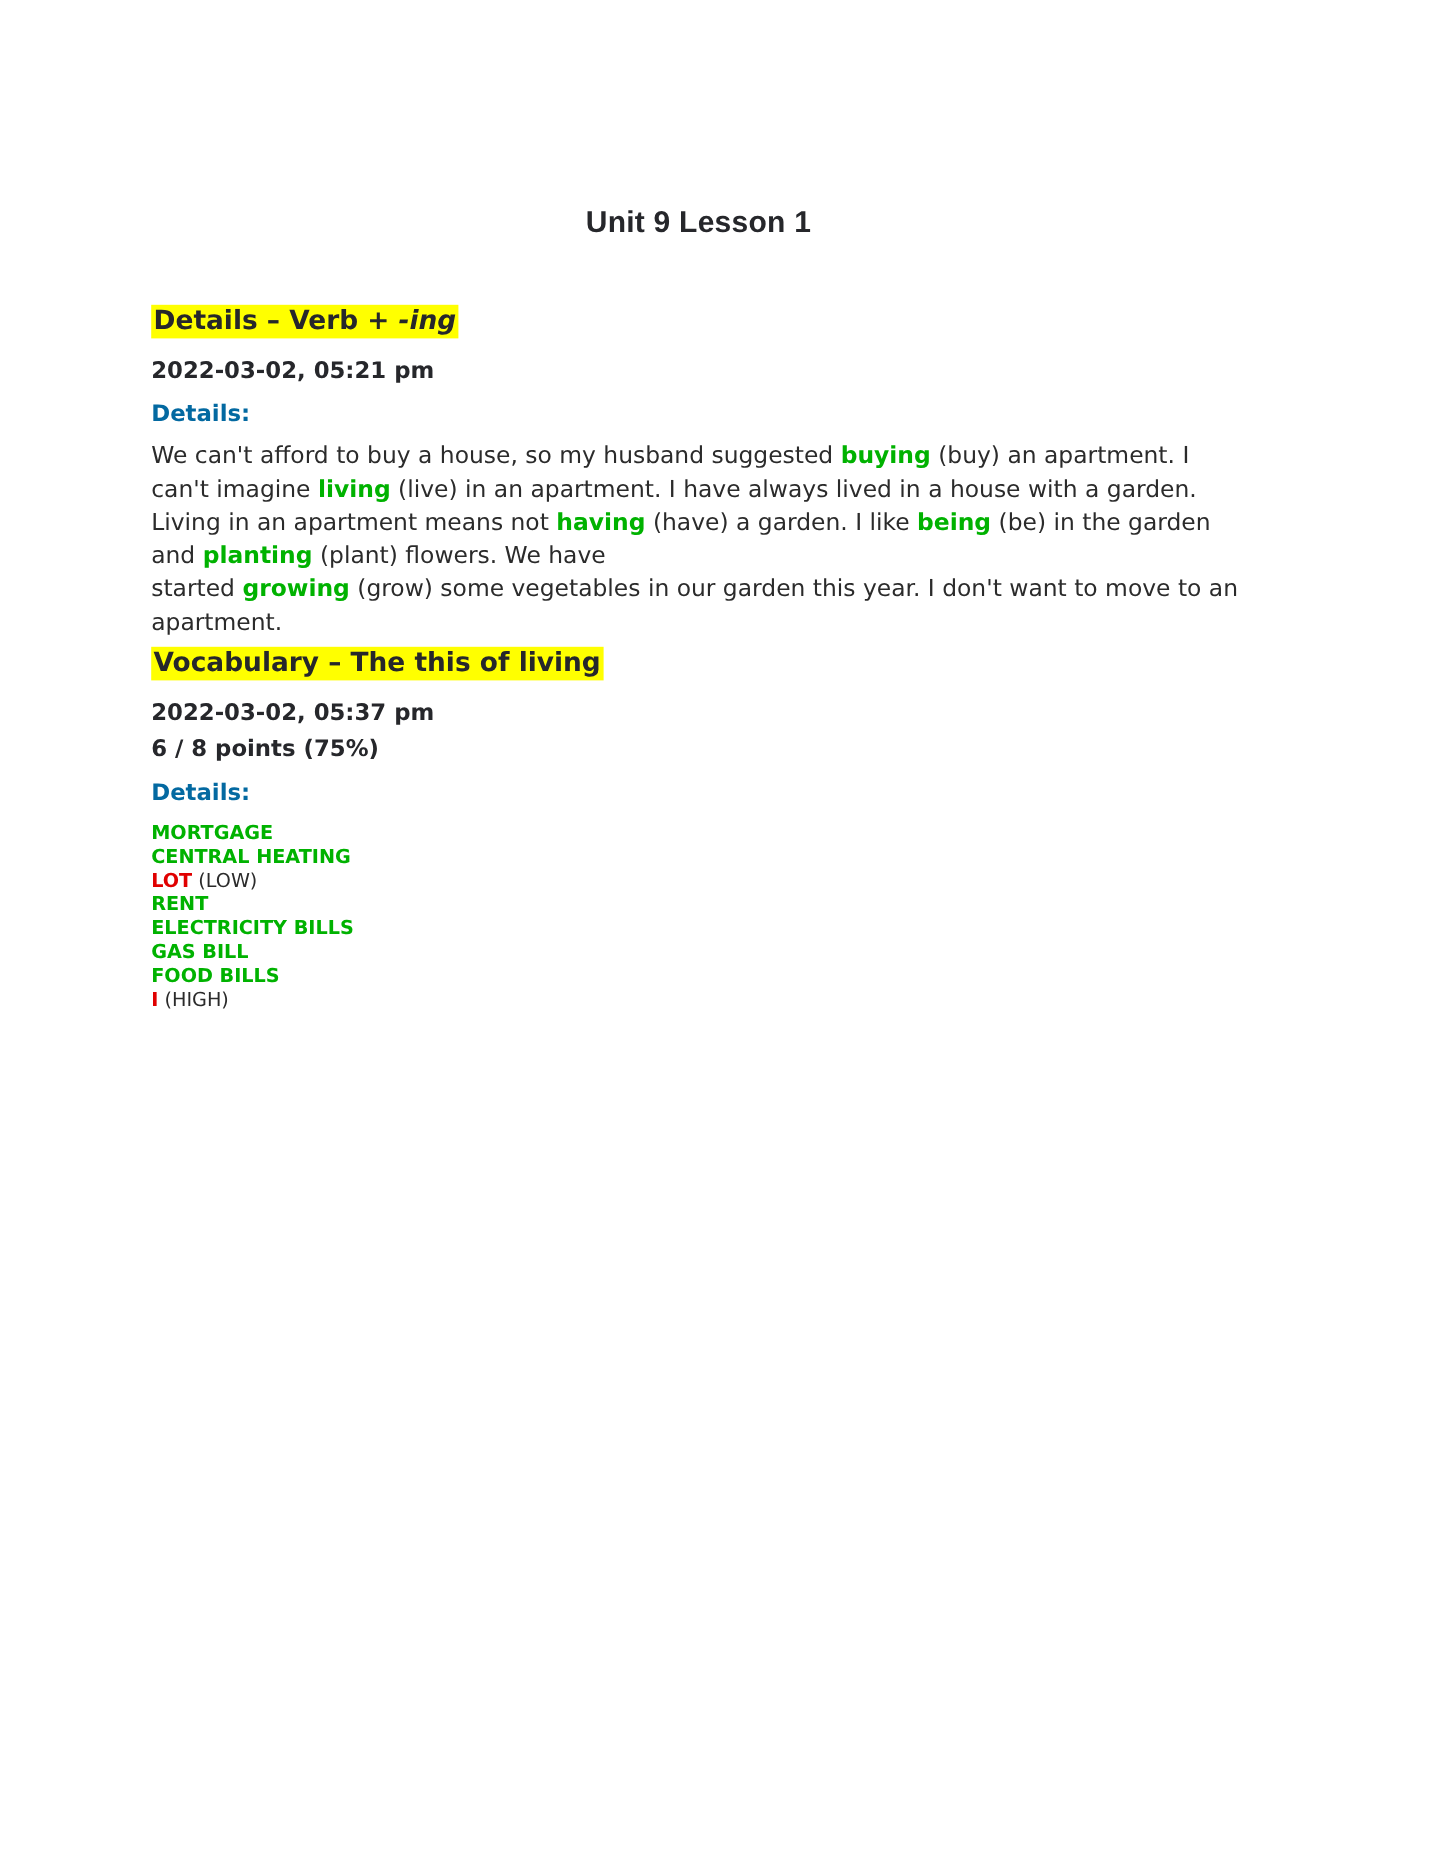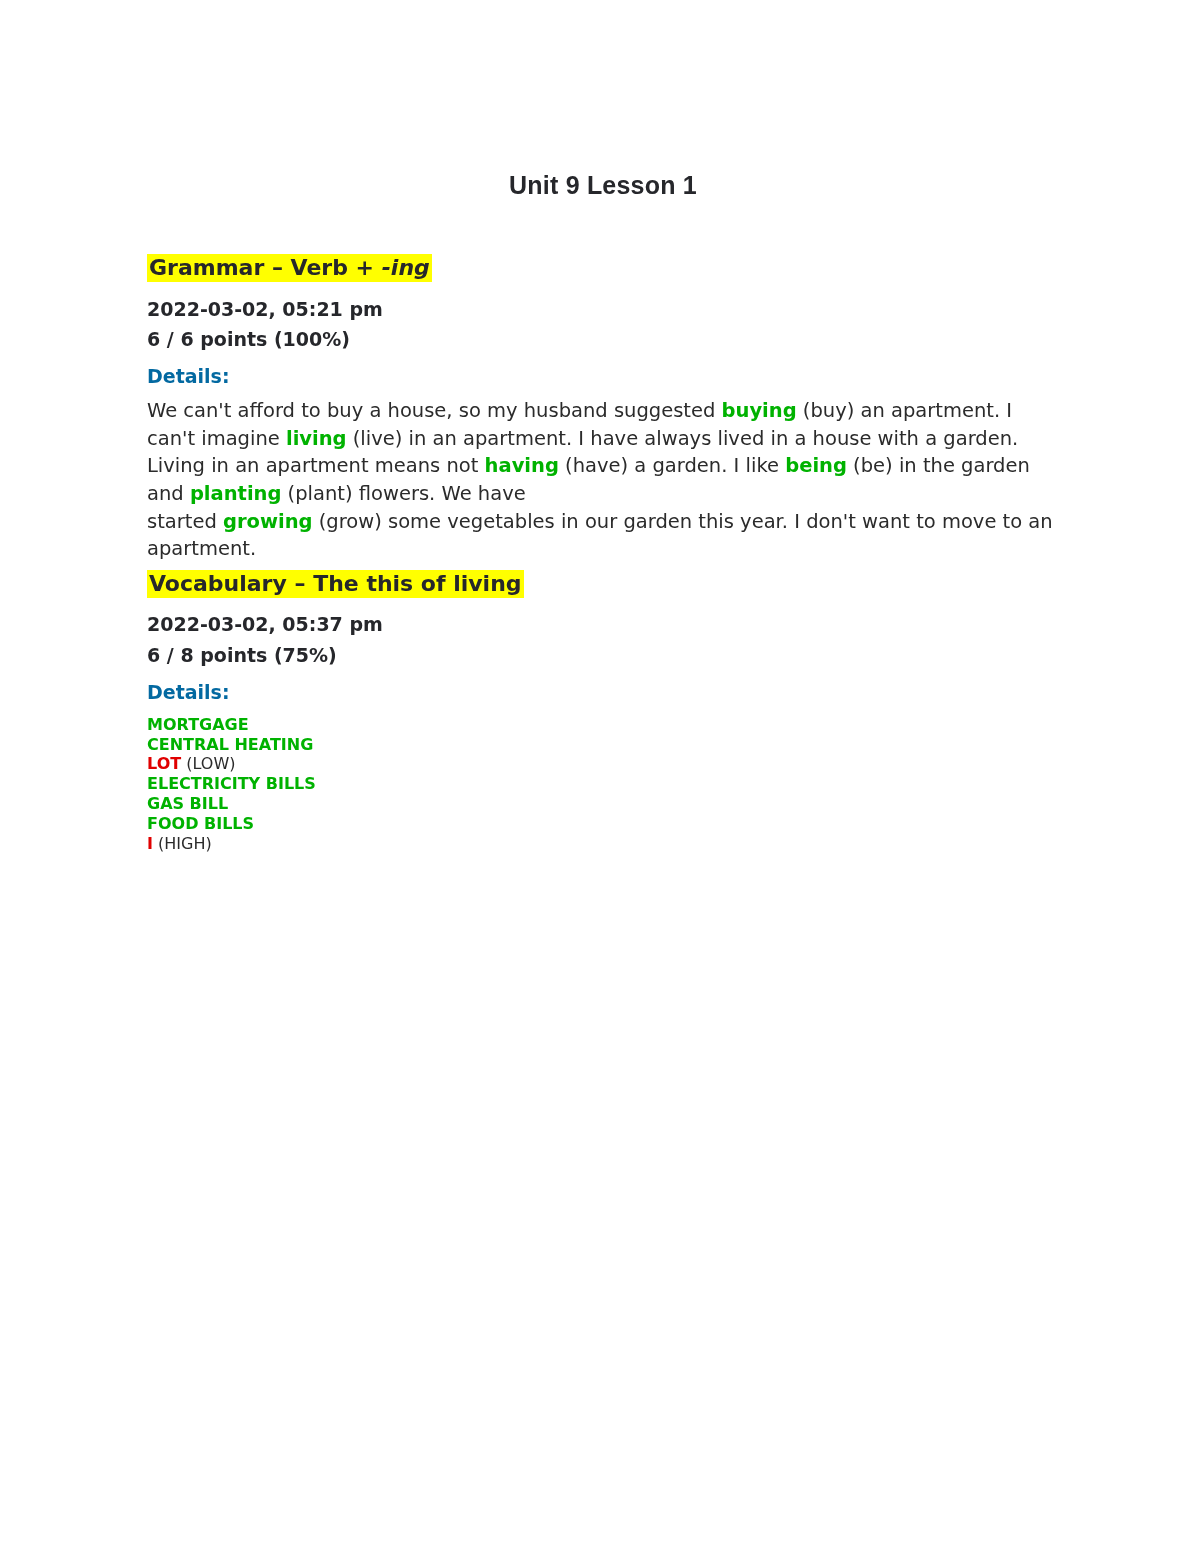--- a/index.html
+++ b/index.html
@@ -21,21 +21,21 @@
     width: 1200px;
     height: 1553px;
     background: #ffffff;
     box-sizing: border-box;
     padding: 0;
     overflow: hidden;
   }
 
   .content {
     position: absolute;
-    left: 147px;
+    left: 126px;
     top: 170px;
     width: 912px;
   }
 
   
   .doc-title {
     font-family: "Liberation Sans", sans-serif;
     font-size: 25px;
     font-weight: bold;
     color: #26272b;
@@ -148,28 +148,27 @@
 <div class="page">
   <div class="content">
 
     <h1 class="doc-title">Unit 9 Lesson 1</h1>
 
     <div class="gap-title-to-grammar"></div>
 
     <div class="section">
 
       <div class="section-heading">
-        <span class="hl"><span>Grammar – Verb + </span><span class="ing">-ing</span></span>
+        <span class="hl"><span>Details – Verb + </span><span class="ing">-ing</span></span>
       </div>
 
       <div class="gap-heading-to-meta"></div>
 
       <div class="meta-line">2022-03-02, 05:21 pm</div>
 
-      <div class="meta-line">6 / 6 points (100%)</div>
 
       <div class="gap-meta-to-details"></div>
 
       <div class="details-label">Details:</div>
 
       <div class="gap-details-to-body"></div>
 
       <p class="body-paragraph"><span>We can't afford to buy a house, so my husband suggested </span><span class="answer">buying</span><span> (buy) an apartment. I can't imagine </span><span class="answer">living</span><span> (live) in an apartment. I have always lived in a house with a garden. Living in an apartment means not </span><span class="answer">having</span><span> (have) a garden. I like </span><span class="answer">being</span><span> (be) in the garden and </span><span class="answer">planting</span><span> (plant) flowers. We have</span><br><span>started </span><span class="answer">growing</span><span> (grow) some vegetables in our garden this year. I don't want to move to an apartment.</span></p>
 
     </div>
@@ -191,20 +190,21 @@
       <div class="gap-meta-to-details"></div>
 
       <div class="details-label">Details:</div>
 
       <div class="gap-details-to-list"></div>
 
       <ul class="word-list">
           <li><span class="w-correct">MORTGAGE</span></li>
           <li><span class="w-correct">CENTRAL HEATING</span></li>
           <li><span class="w-wrong">LOT</span><span class="w-note"> (LOW)</span></li>
+          <li><span class="w-correct">RENT</span></li>
           <li><span class="w-correct">ELECTRICITY BILLS</span></li>
           <li><span class="w-correct">GAS BILL</span></li>
           <li><span class="w-correct">FOOD BILLS</span></li>
           <li><span class="w-wrong">I</span><span class="w-note"> (HIGH)</span></li>
         </ul>
 
     </div>
 
   </div>
 </div>

